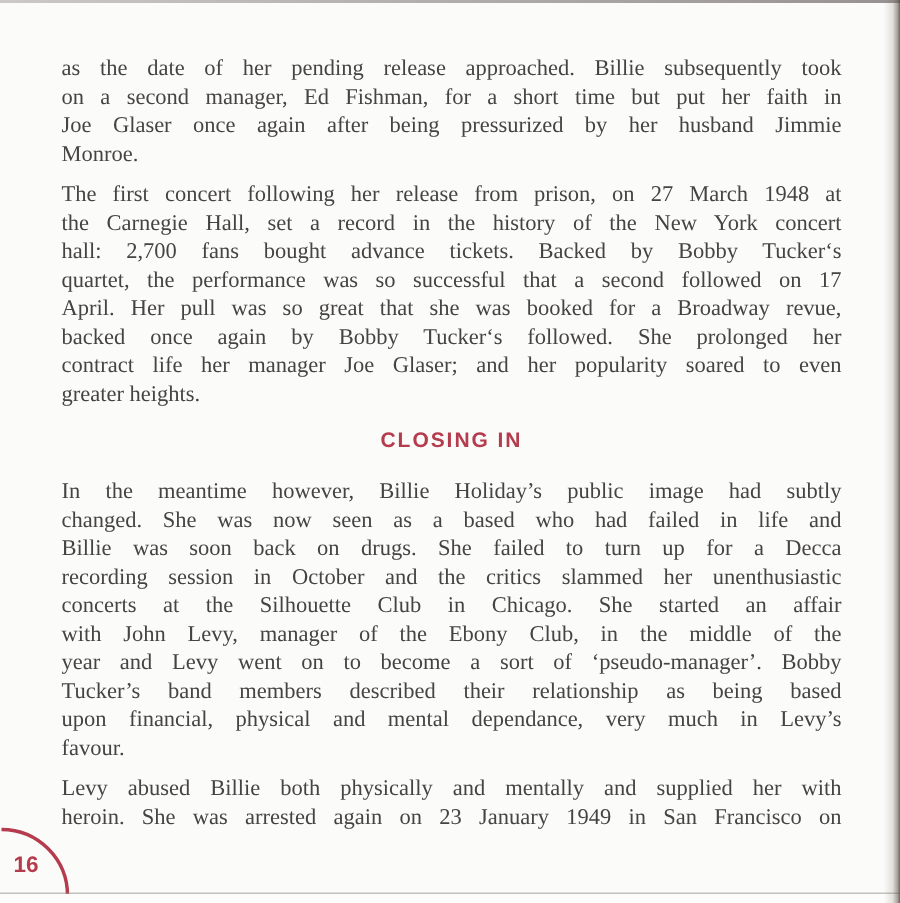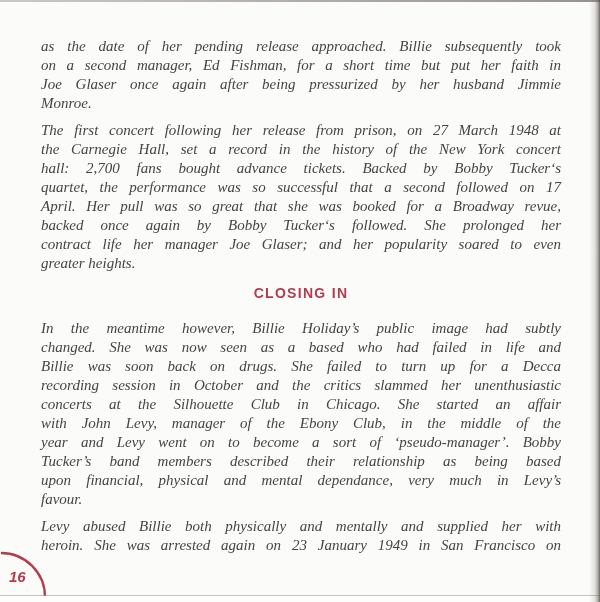--- a/index.html
+++ b/index.html
@@ -55,41 +55,40 @@
   .body-text {
     position: absolute;
     left: 41px;
     top: 37px;
     width: 520px;
     font-size: 15px;
     line-height: 19px;
     color: var(--text-color, #454442);
   }
   .para { margin: 0 0 8px 0; }
-  .line { text-align: justify; font-style: italic; }
+  .line { text-align: justify; }
   .line.full { text-align-last: justify; }
   .heading {
     margin: 12px 0 17px 0;
     font-family: "Liberation Sans", "DejaVu Sans", sans-serif;
     font-size: 14px;
     font-weight: bold;
     letter-spacing: 1.3px;
     line-height: 17px;
     color: var(--accent, #b23c4e);
     text-align: center;
   }
   .page-number {
     position: absolute;
     left: 9px;
     top: 568px;
     font-family: "Liberation Sans", "DejaVu Sans", sans-serif;
     font-size: 15px;
     font-weight: bold;
     color: var(--accent, #b23c4e);
-    font-style: italic;
   }
   .corner-arc {
     position: absolute;
     left: 0;
     top: 545px;
   }
 </style>
 </head>
 <body>
 

